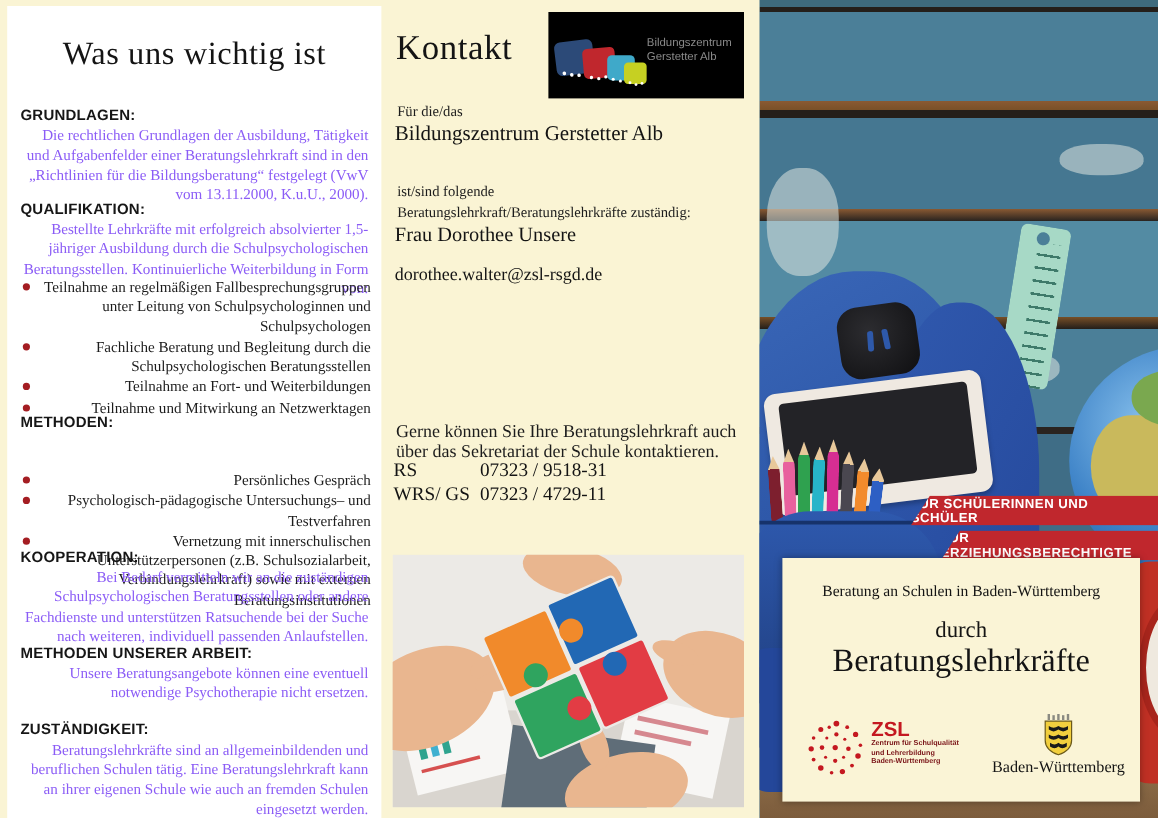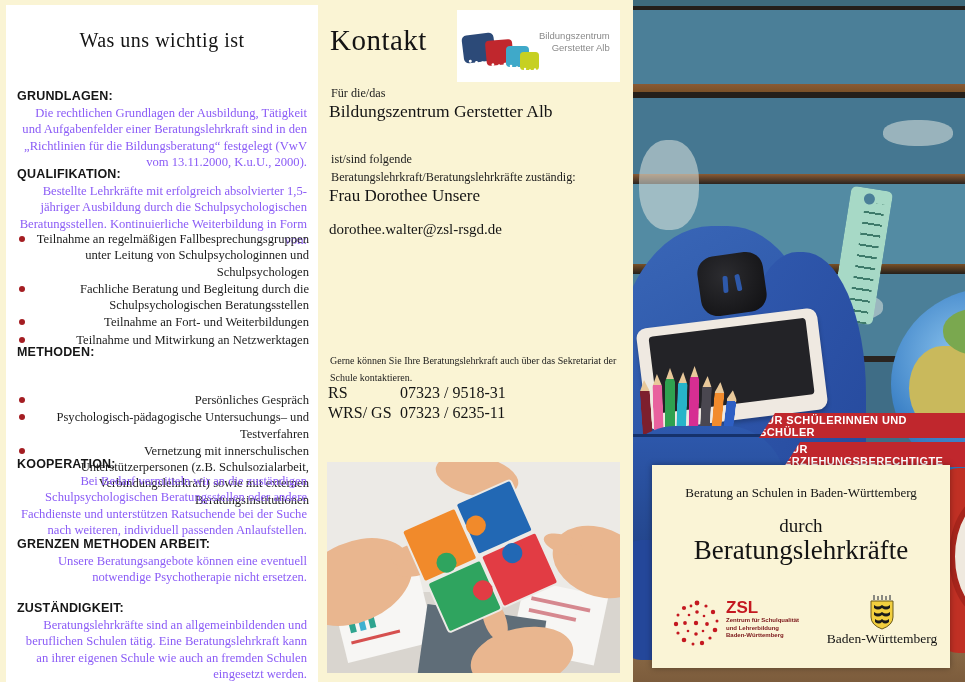--- a/index.html
+++ b/index.html
@@ -6,36 +6,36 @@
   html,body { width:965px; height:682px; }
   body {
     font-family:"Liberation Serif", serif;
     background:#faf4d4;
     position:relative; overflow:hidden;
   }
   #brochure { position:absolute; left:0; top:0; width:965px; height:682px; background:#faf4d4; }
 
   
   .panel-left { position:absolute; left:6px; top:5px; width:312px; height:677px; background:#ffffff; }
-  .pl-title { position:absolute; left:0; top:24px; width:100%; text-align:center; font-size:20px; color:#141414; letter-spacing:.5px; }
+  .pl-title { position:absolute; left:0; top:24px; width:100%; text-align:center; font-size:27px; color:#141414; letter-spacing:.5px; }
   .sec-head { position:absolute; font-family:"Liberation Sans", sans-serif; font-weight:bold; font-size:12.5px; color:#161616; letter-spacing:.2px; }
   .sec-body { position:absolute; left:11px; width:290px; font-size:12.6px; line-height:16.3px; color:#8b5cf6;text-align:right; }
   .blist { position:absolute; left:11px; width:292px; list-style:none; }
   .blist li { position:relative; padding-left:18px; font-size:12.6px; line-height:16.3px; color:#1c1c1c; margin-bottom:1px;text-align:right; }
   .blist .dot { position:absolute; left:2px; top:5px; width:6px; height:6px; border-radius:50%; background:#a41d22; }
 
   
   .panel-mid { position:absolute; left:318px; top:0; width:315px; height:682px; background:#faf4d4; }
   .mid-title { position:absolute; left:12px; top:24px; font-size:29px; color:#141414; letter-spacing:.5px; }
-  .bz-logo-box { position:absolute; left:139px; top:10px; width:163px; height:72px; background:#ffffff;text-align:right; }
+  .bz-logo-box { position:absolute; left:139px; top:10px; width:163px; height:72px; background:#000000; }
   .bz-logo-box svg { position:absolute; left:4px; top:12px; }
   .bz-logo-text { position:absolute; left:82px; top:20px; font-family:"Liberation Sans", sans-serif; font-size:9.5px; line-height:12px; color:#8a8a8a; }
   .m-small { position:absolute; font-size:12.2px; color:#1c1c1c; }
   .m-big { position:absolute; font-size:17.5px; color:#141414; }
-  .m-note { position:absolute; left:12px; top:352px; width:292px; font-size:10px; line-height:17px; color:#1c1c1c; }
+  .m-note { position:absolute; left:12px; top:352px; width:292px; font-size:15px; line-height:17px; color:#1c1c1c; }
   .phone-row { position:absolute; left:10px; font-size:16px; color:#141414; }
   .phone-row .pnum { position:absolute; left:72px; white-space:nowrap; }
   .puzzle-wrap { position:absolute; left:9px; top:462px; width:293px; height:211px; overflow:hidden; }
 
   
   .panel-right { position:absolute; left:633px; top:0; width:332px; height:682px; overflow:hidden; background:#3f6d86; }
   .wood { position:absolute; left:0; top:0; width:100%; height:100%;
     background:linear-gradient(180deg,
       #3e6b7d 0,#3e6b7d 6px,#241f1a 6px,#241f1a 10px,
       #4b7f98 10px,#4b7f98 84px,#8a5a33 84px,#795027 92px,#241f1a 92px,#241f1a 98px,
@@ -114,21 +114,21 @@
     <div class="sec-head" style="left:11px; top:340px;">METHODEN:</div>
     <ul class="blist" style="top:356px;margin-top:31px;">
       <li><span class="dot"></span><span>Persönliches Gespräch</span></li>
       <li><span class="dot"></span><span>Psychologisch-pädagogische Untersuchungs– und Testverfahren</span></li>
       <li><span class="dot"></span><span>Vernetzung mit innerschulischen Unterstützerpersonen (z.B. Schulsozialarbeit, Verbindungslehrkraft) sowie mit externen Beratungsinstitutionen</span></li>
     </ul>
 
     <div class="sec-head" style="left:11px; top:452px;">KOOPERATION:</div>
     <div class="sec-body" style="top:468px;">Bei Bedarf vermitteln wir an die zuständigen Schulpsychologischen Beratungsstellen oder andere Fachdienste und unterstützen Ratsuchende bei der Suche nach weiteren, individuell passenden Anlaufstellen.</div>
 
-    <div class="sec-head" style="left:11px; top:532px;">GRENZEN METHODEN ARBEIT:</div>
+    <div class="sec-head" style="left:11px; top:532px;">METHODEN UNSERER ARBEIT:</div>
     <div class="sec-body" style="top:548px;">Unsere Beratungsangebote können eine eventuell notwendige Psychotherapie nicht ersetzen.</div>
 
     <div class="sec-head" style="left:11px; top:596px;">ZUSTÄNDIGKEIT:</div>
     <div class="sec-body" style="top:612px;">Beratungslehrkräfte sind an allgemeinbildenden und beruflichen Schulen tätig. Eine Beratungslehrkraft kann an ihrer eigenen Schule wie auch an fremden Schulen eingesetzt werden.</div>
   </div>
 
   <div class="panel-mid">
     <div class="mid-title">Kontakt</div>
 
     <div class="bz-logo-box">
@@ -172,21 +172,21 @@
     <div class="m-big" style="left:11px; top:186px; font-size:17px;">Frau Dorothee Unsere</div>
     <div class="m-big" style="left:11px; top:221px; font-size:15px;">dorothee.walter@zsl-rsgd.de</div>
 
     <div class="m-note">Gerne können Sie Ihre Beratungslehrkraft auch über das Sekretariat der Schule kontaktieren.</div>
     <div class="phone-row" style="top:384px;">
       <span>RS</span>
       <span class="pnum">07323 / 9518-31</span>
     </div>
     <div class="phone-row" style="top:404px;">
       <span>WRS/ GS</span>
-      <span class="pnum">07323 / 6235-11</span>
+      <span class="pnum">07323 / 4729-11</span>
     </div>
 
     <div class="puzzle-wrap">
       <svg width="293" height="211" viewBox="0 0 293 211">
         <rect x="0" y="0" width="293" height="211" fill="#eceae6"></rect>
         <rect x="0" y="130" width="293" height="81" fill="#d9d5cf"></rect>
         <g transform="rotate(-14 60 150)">
             <rect x="10" y="120" width="90" height="70" fill="#f7f6f4"></rect>
           <rect x="20" y="132" width="6" height="30" fill="#2fa48f"></rect>
             <rect x="30" y="140" width="6" height="22" fill="#3fb0d0"></rect>

